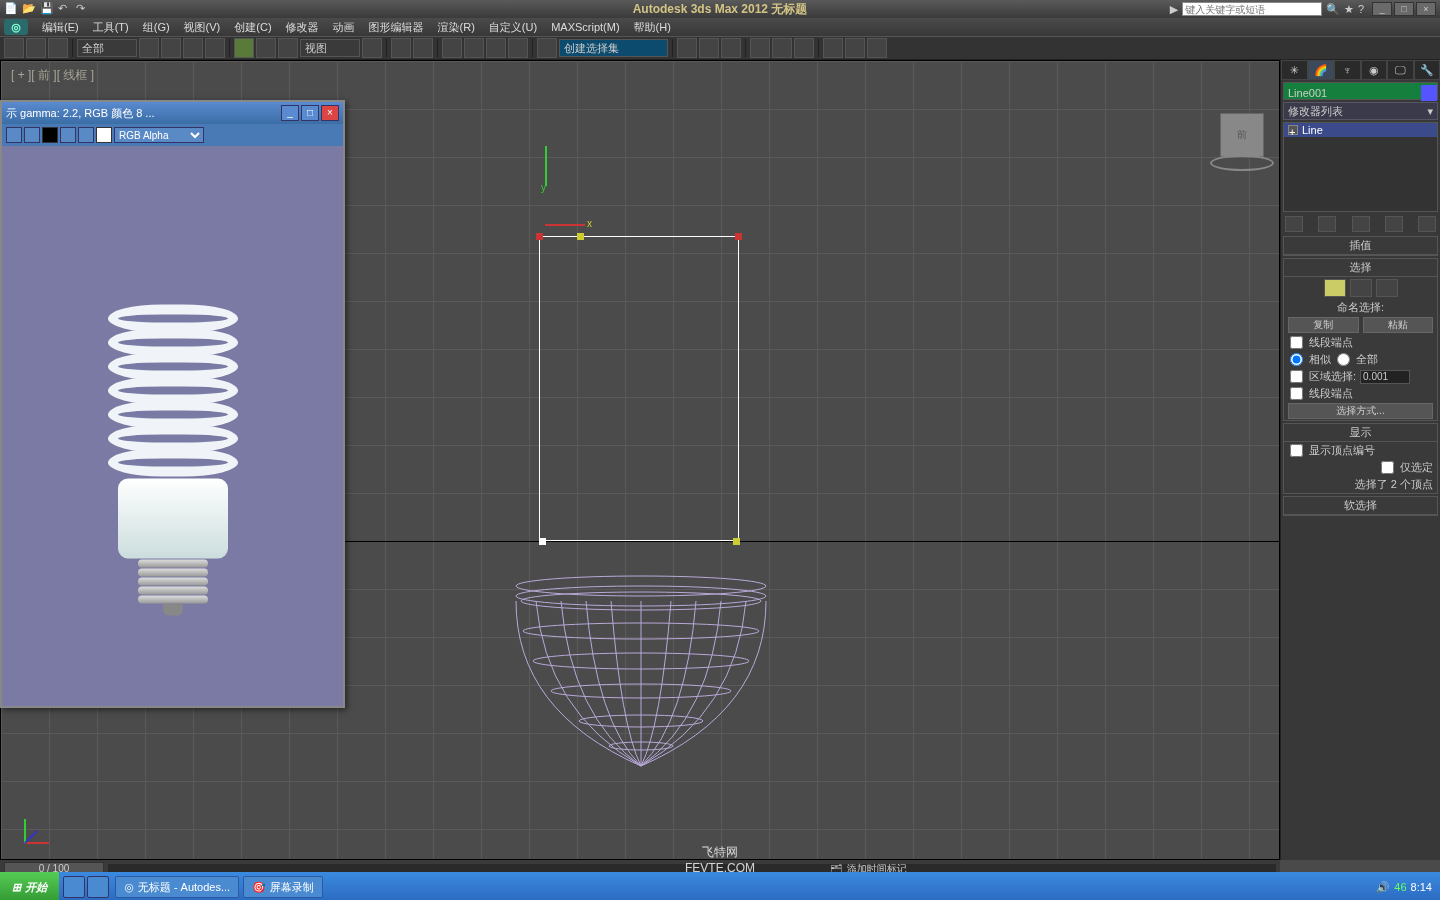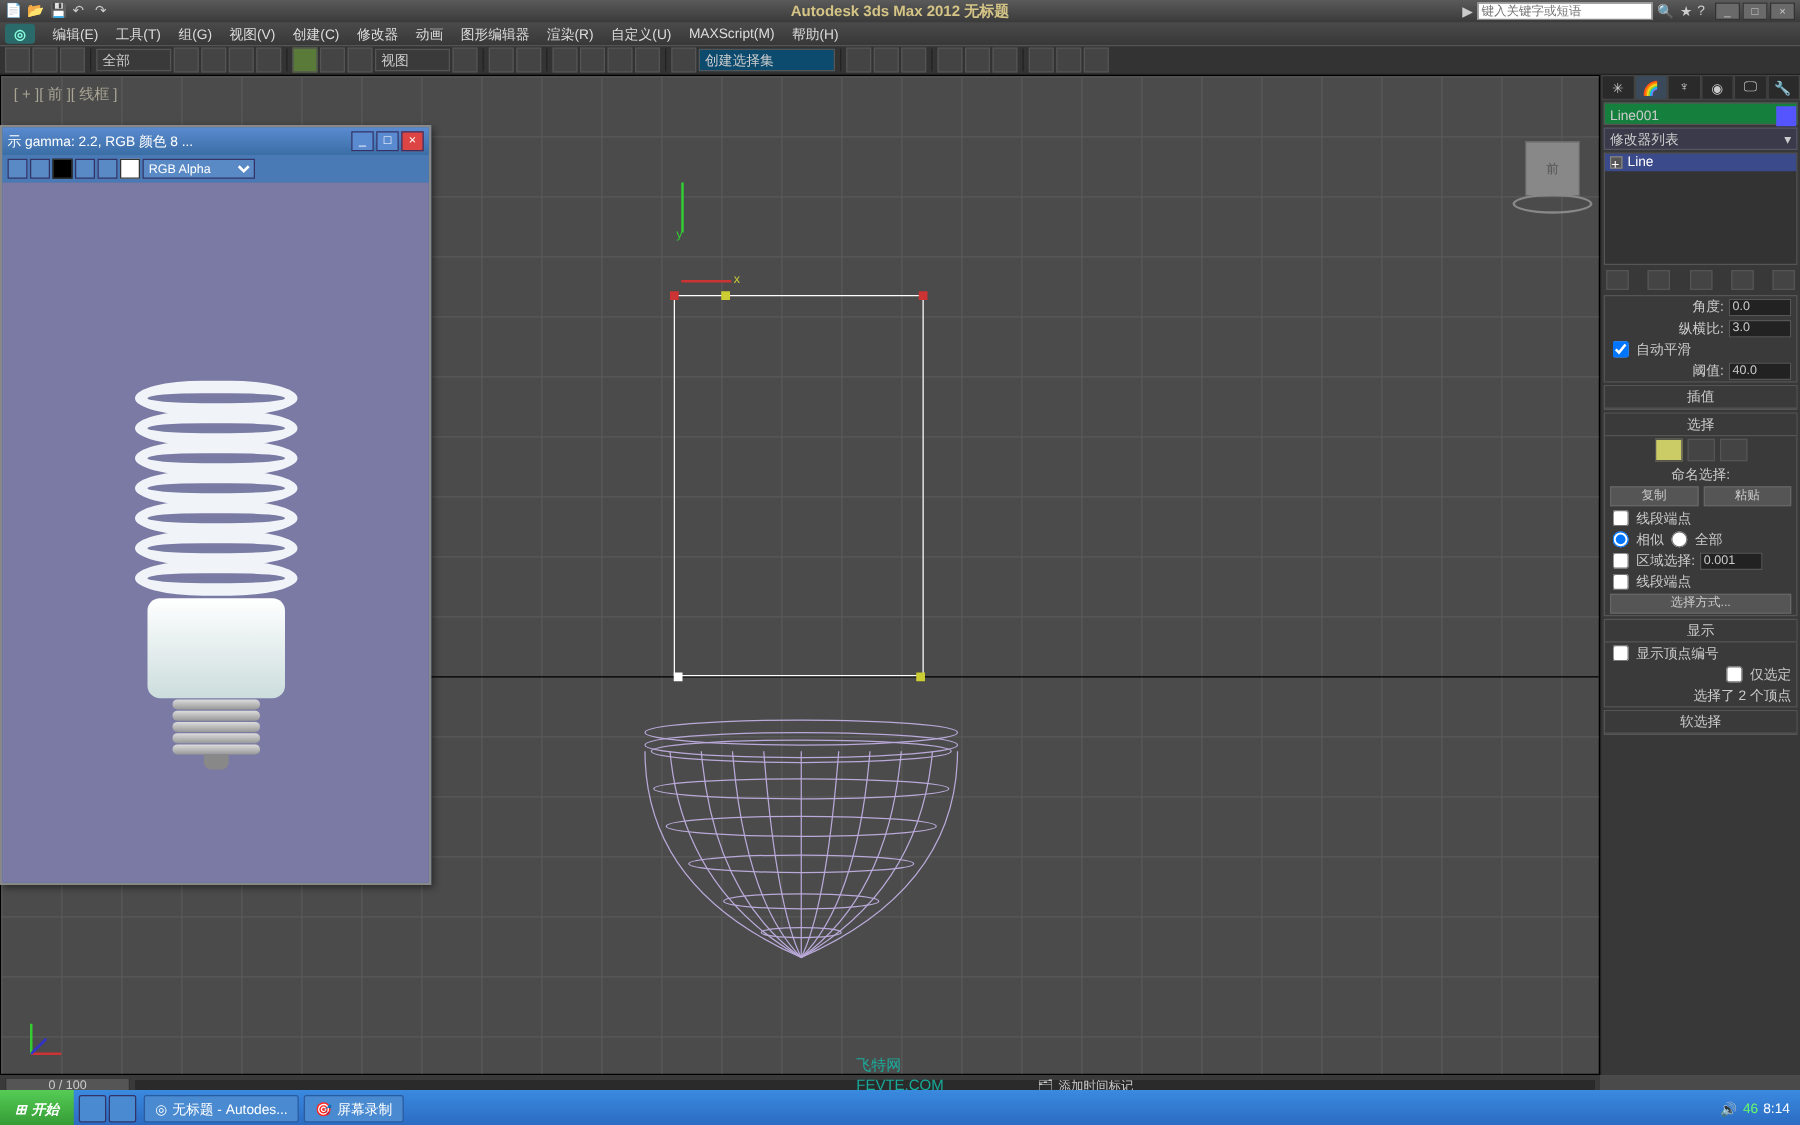--- a/index.html
+++ b/index.html
@@ -97,21 +97,21 @@
 .screw .th{height:8px;background:linear-gradient(#ddd,#999);border-radius:4px;margin-top:1px}
 .tip{width:20px;height:12px;background:#888;margin:0 auto;border-radius:0 0 6px 6px}
 
 .taskbar{position:absolute;left:0;right:0;bottom:-2px;height:30px;background:linear-gradient(#3a8ae0,#2a6ac0);display:flex;align-items:center;font-size:11px;color:#fff}
 .taskbar .start{height:100%;padding:0 12px;background:linear-gradient(#5c5,#393);display:flex;align-items:center;gap:4px;font-style:italic;font-weight:bold}
 .taskbar .ql{display:flex;gap:2px;padding:0 4px}
 .taskbar .ql span{width:22px;height:22px;background:#4a8ad0;border:1px solid #336;border-radius:2px}
 .taskbar .ti{height:22px;padding:0 8px;background:#4a8ad0;border:1px solid #2a5aa0;margin:0 2px;display:flex;align-items:center;gap:4px;border-radius:2px}
 .taskbar .tray{margin-left:auto;display:flex;align-items:center;gap:4px;padding:0 8px}
 
-.wm{position:absolute;bottom:25px;left:50%;transform:translateX(-50%);color:#14b8a6;font-size:12px;opacity:.9;}
+.wm{position:absolute;bottom:25px;left:50%;transform:translateX(-50%);color:#e5e5e5;font-size:12px;opacity:.9;text-align:center}
 </style>
 </head>
 <body>
 
 <div class="titlebar">
   <div class="qat">
     <span>📄</span>
     <span>📂</span>
     <span>💾</span>
     <span>↶</span>
@@ -311,38 +311,20 @@
       </div>
   </div>
   <div class="sbtns">
     <span></span>
     <span></span>
     <span></span>
     <span></span>
     <span></span>
   </div>
 
-  <div class="rollout">
-    <div class="row">
-        <label>角度:</label>
-        <span class="spin2">0.0</span>
-      </div>
-    <div class="row">
-        <label>纵横比:</label>
-        <span class="spin2">3.0</span>
-      </div>
-    <div class="row">
-        <input type="checkbox" checked="" style="">
-        <span>自动平滑</span>
-      </div>
-    <div class="row">
-        <label>阈值:</label>
-        <span class="spin2">40.0</span>
-      </div>
-  </div>
 
   <div class="rollout">
     <div class="hdr">插值</div>
   </div>
 
   <div class="rollout">
     <div class="hdr">选择</div>
     <div class="subsel">
       <span class="on"></span>
       <span></span>

